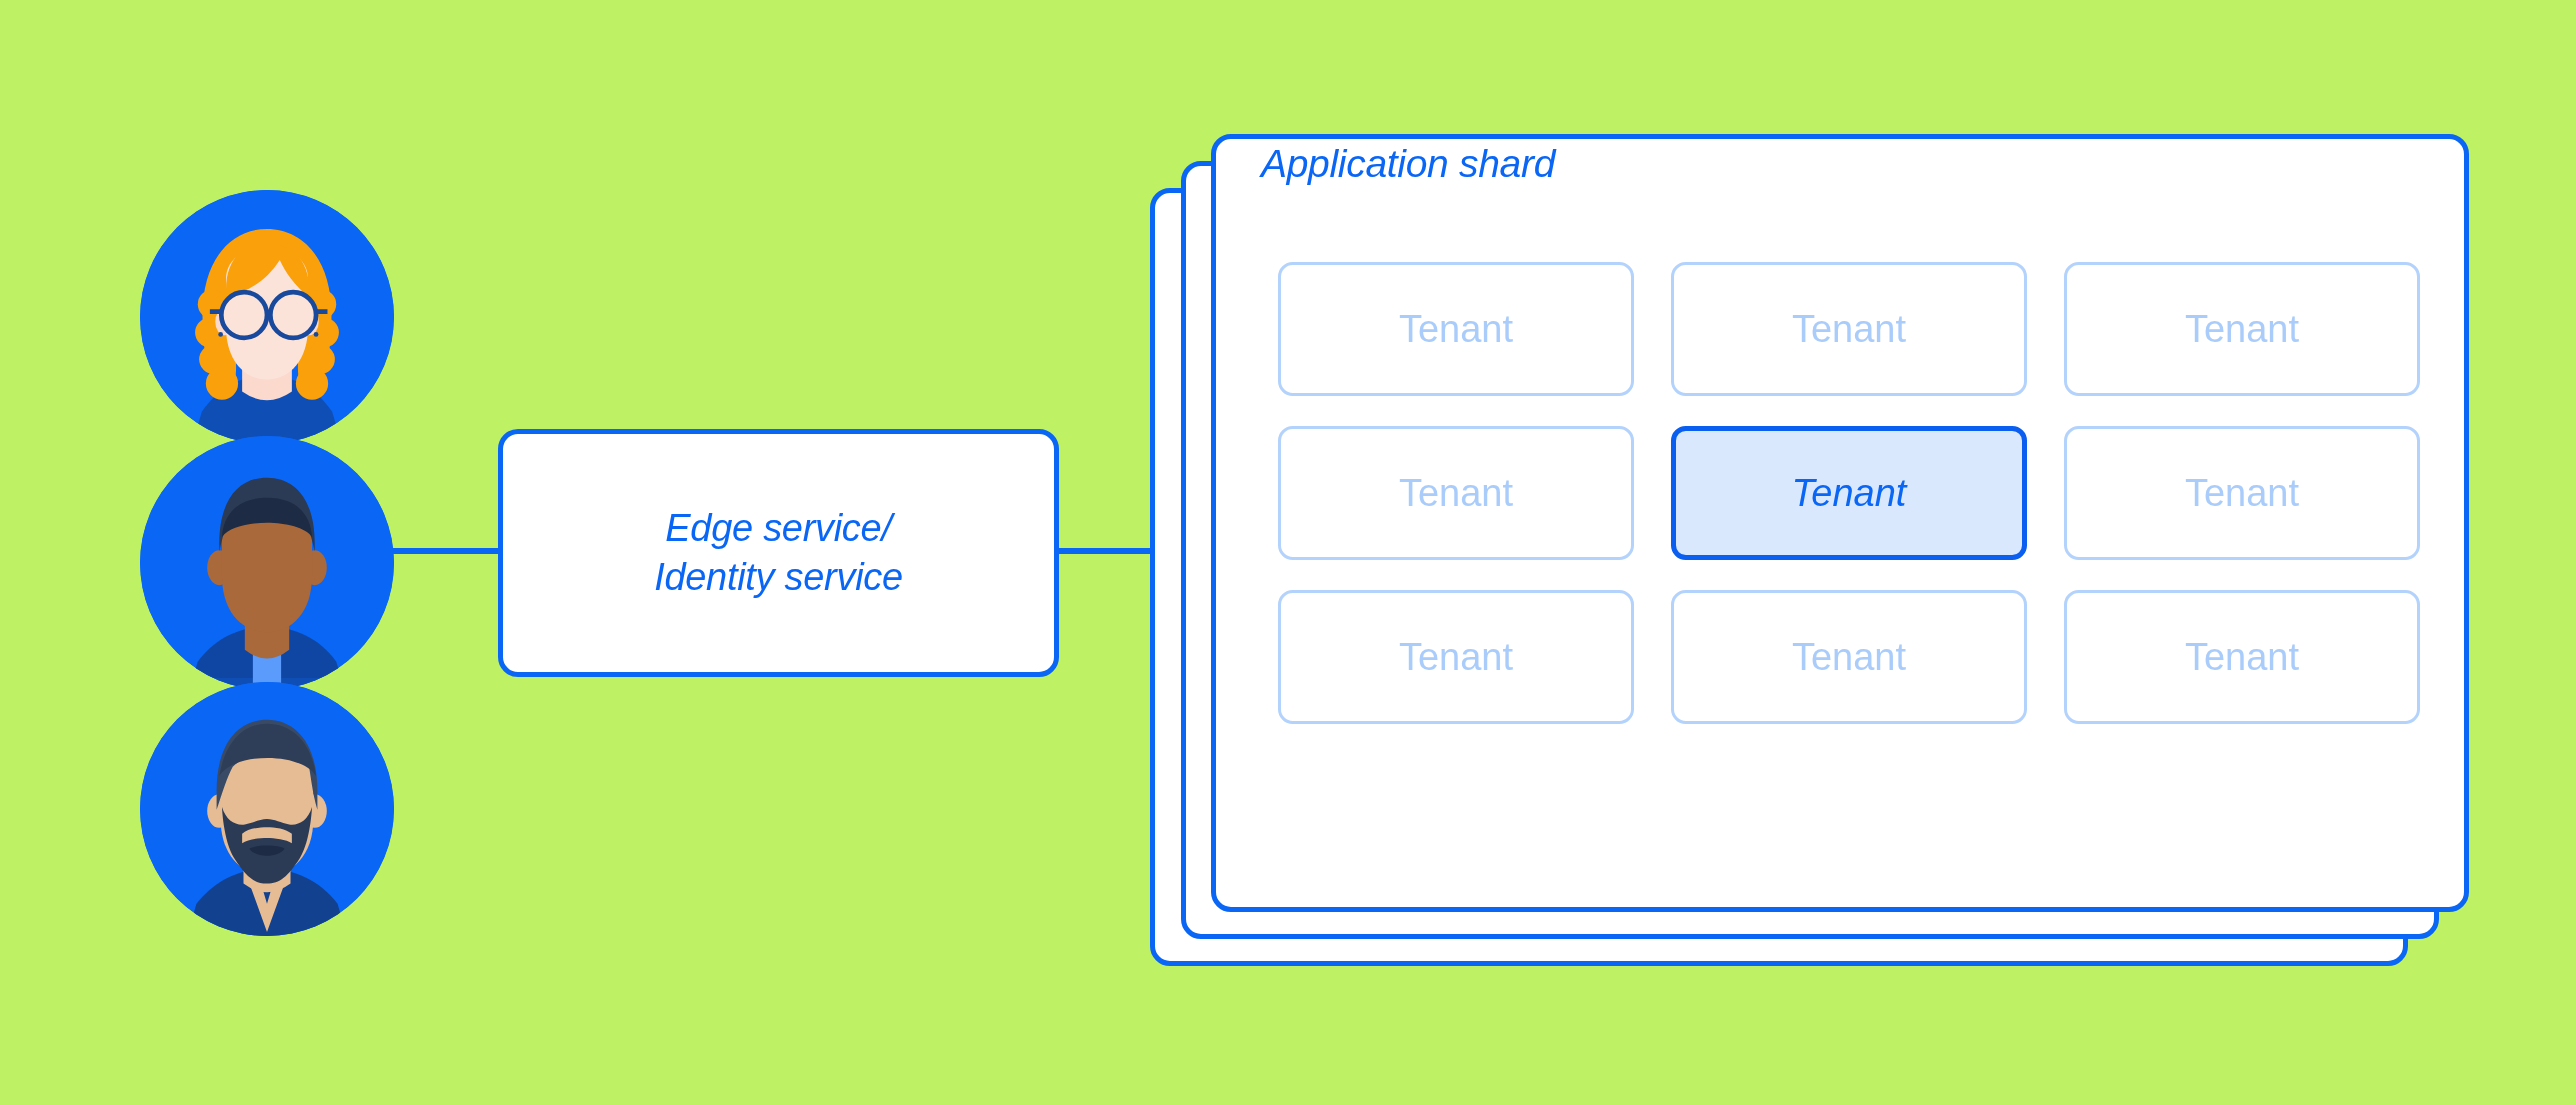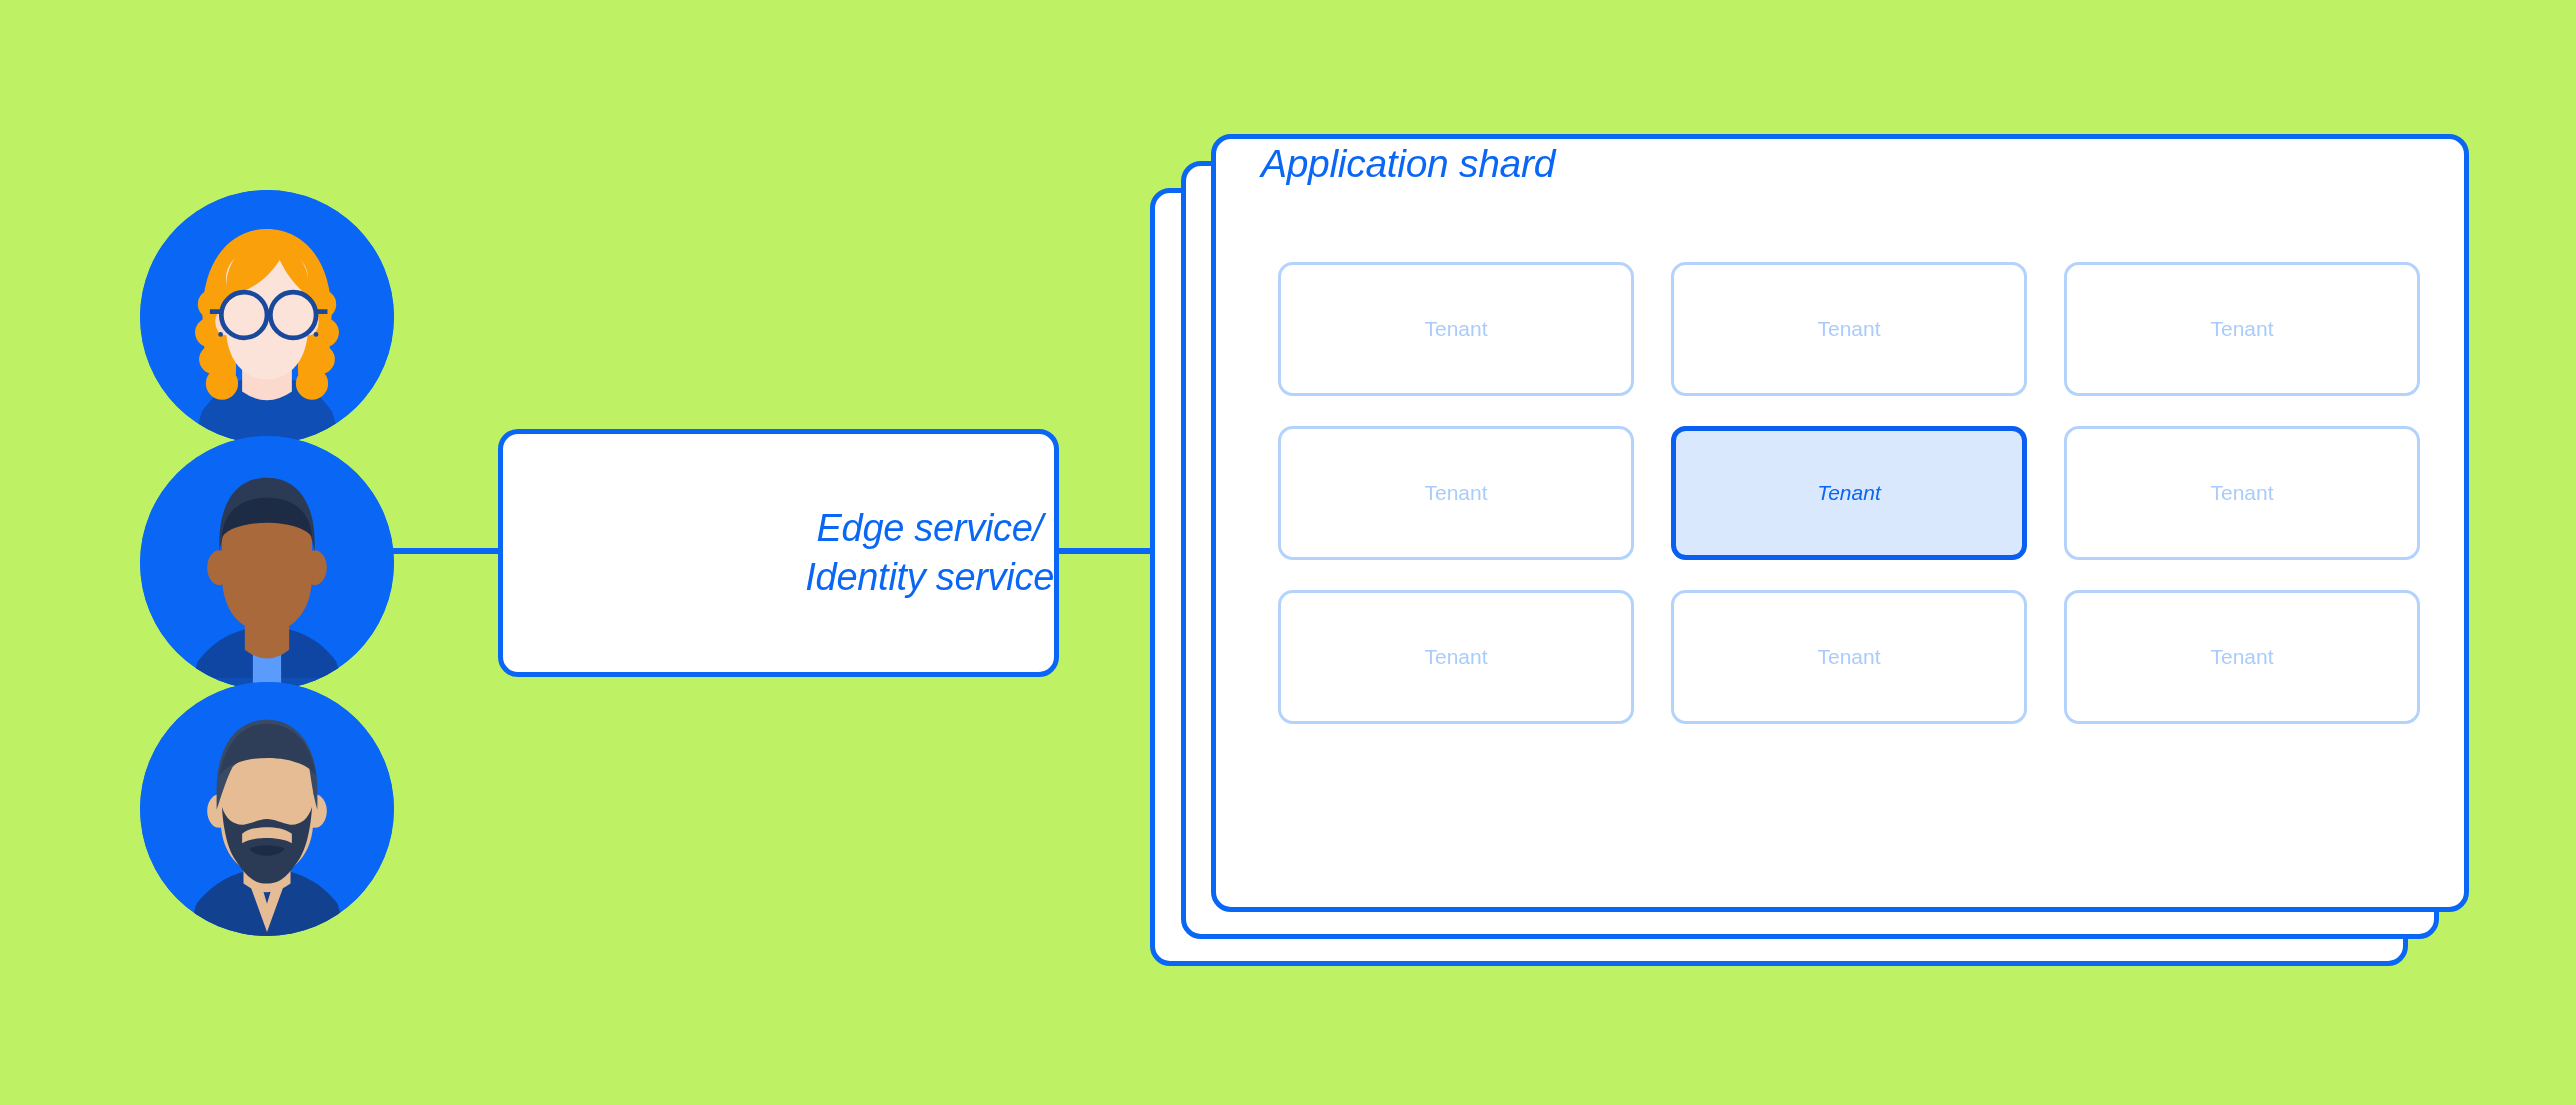--- a/index.html
+++ b/index.html
@@ -43,21 +43,21 @@
     left: 498px;
     top: 429px;
     width: 561px;
     height: 248px;
     box-sizing: border-box;
     border: 5.4px solid #0a66f5;
     border-radius: 20px;
     background: #ffffff;
     display: flex;
     align-items: center;
-    justify-content: flex-end;
+    justify-content: center;
   }
   #edge-box .edge-label {
     font-style: italic;
     font-weight: 400;
     font-size: 38px;
     line-height: 1.28;
     color: #0a66f5;
     text-align: center;
     white-space: pre-line;
     letter-spacing: -0.3px;
@@ -102,21 +102,21 @@
   .tenant {
     box-sizing: border-box;
     border: 3.4px solid #b3d2fc;
     border-radius: 14.8px;
     background: #ffffff;
     display: flex;
     align-items: center;
     justify-content: center;
   }
   .tenant .tenant-label {
-    font-size: 21px;
+    font-size: 38px;
     font-style: normal;
     font-weight: 400;
     color: #a9ccfb;
     letter-spacing: 0px;
   }
   .tenant.active {
     border: 5.4px solid #0a5ef0;
     background: #d9e8fd;
   }
   .tenant.active .tenant-label {

